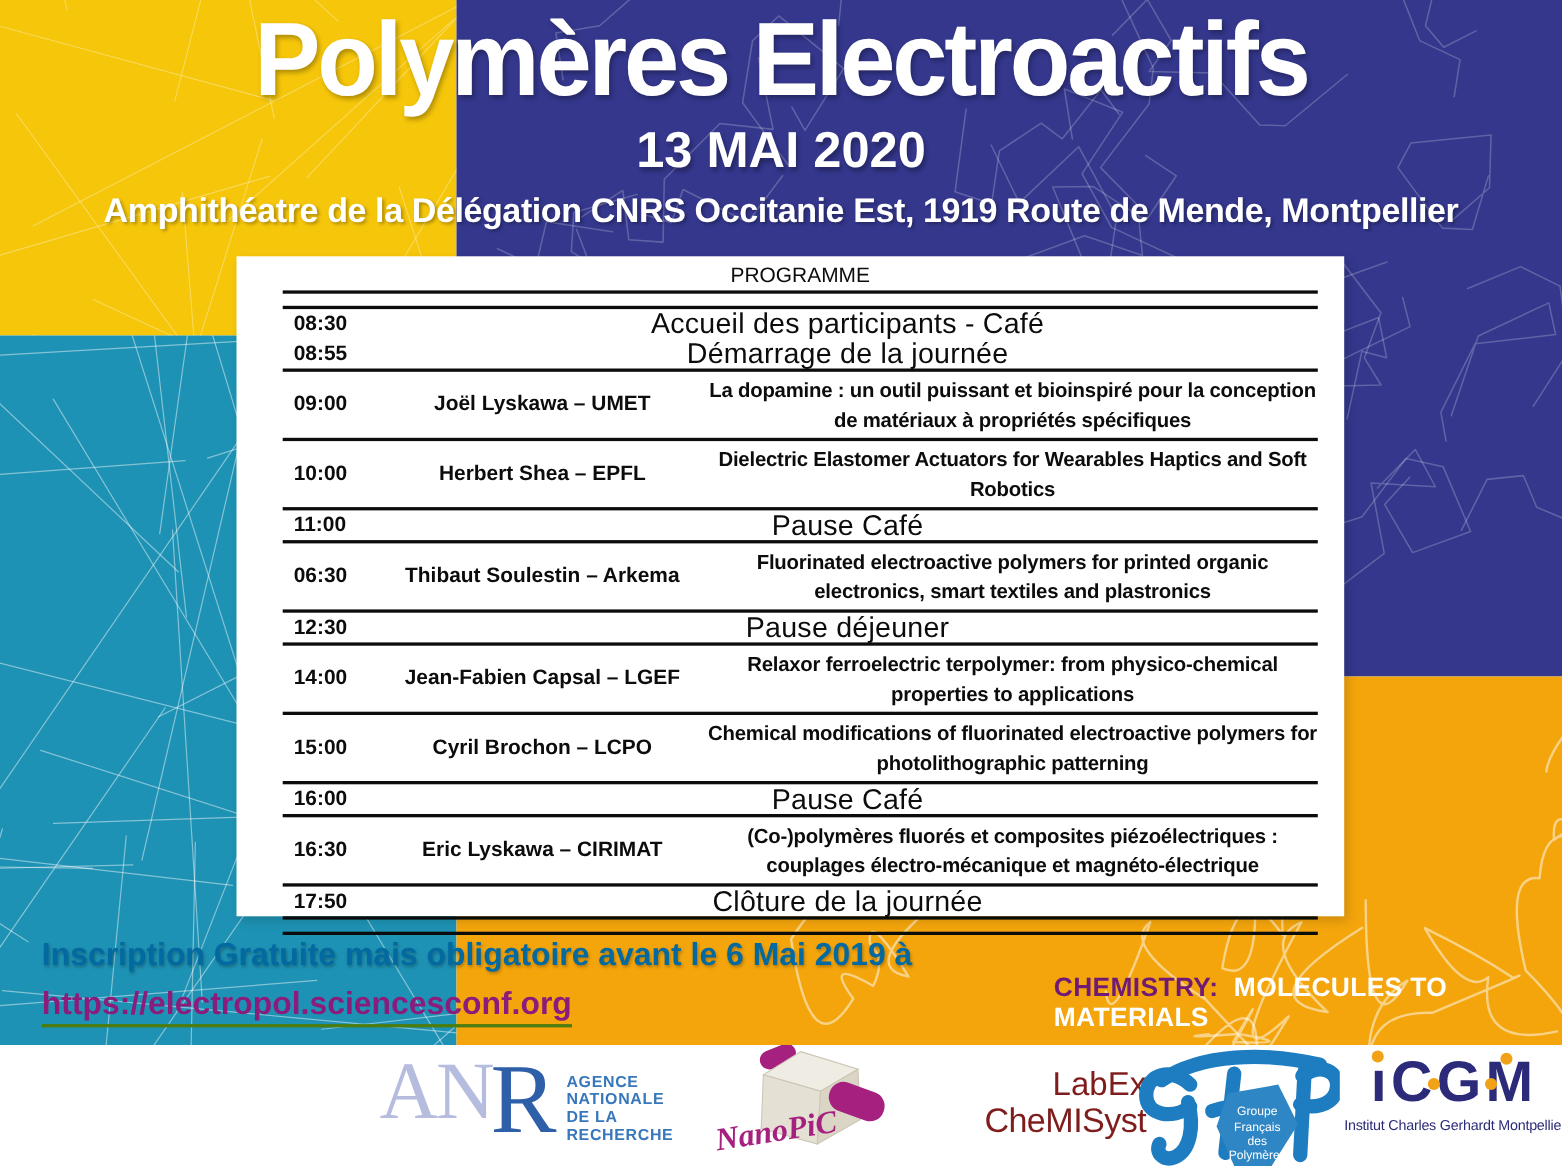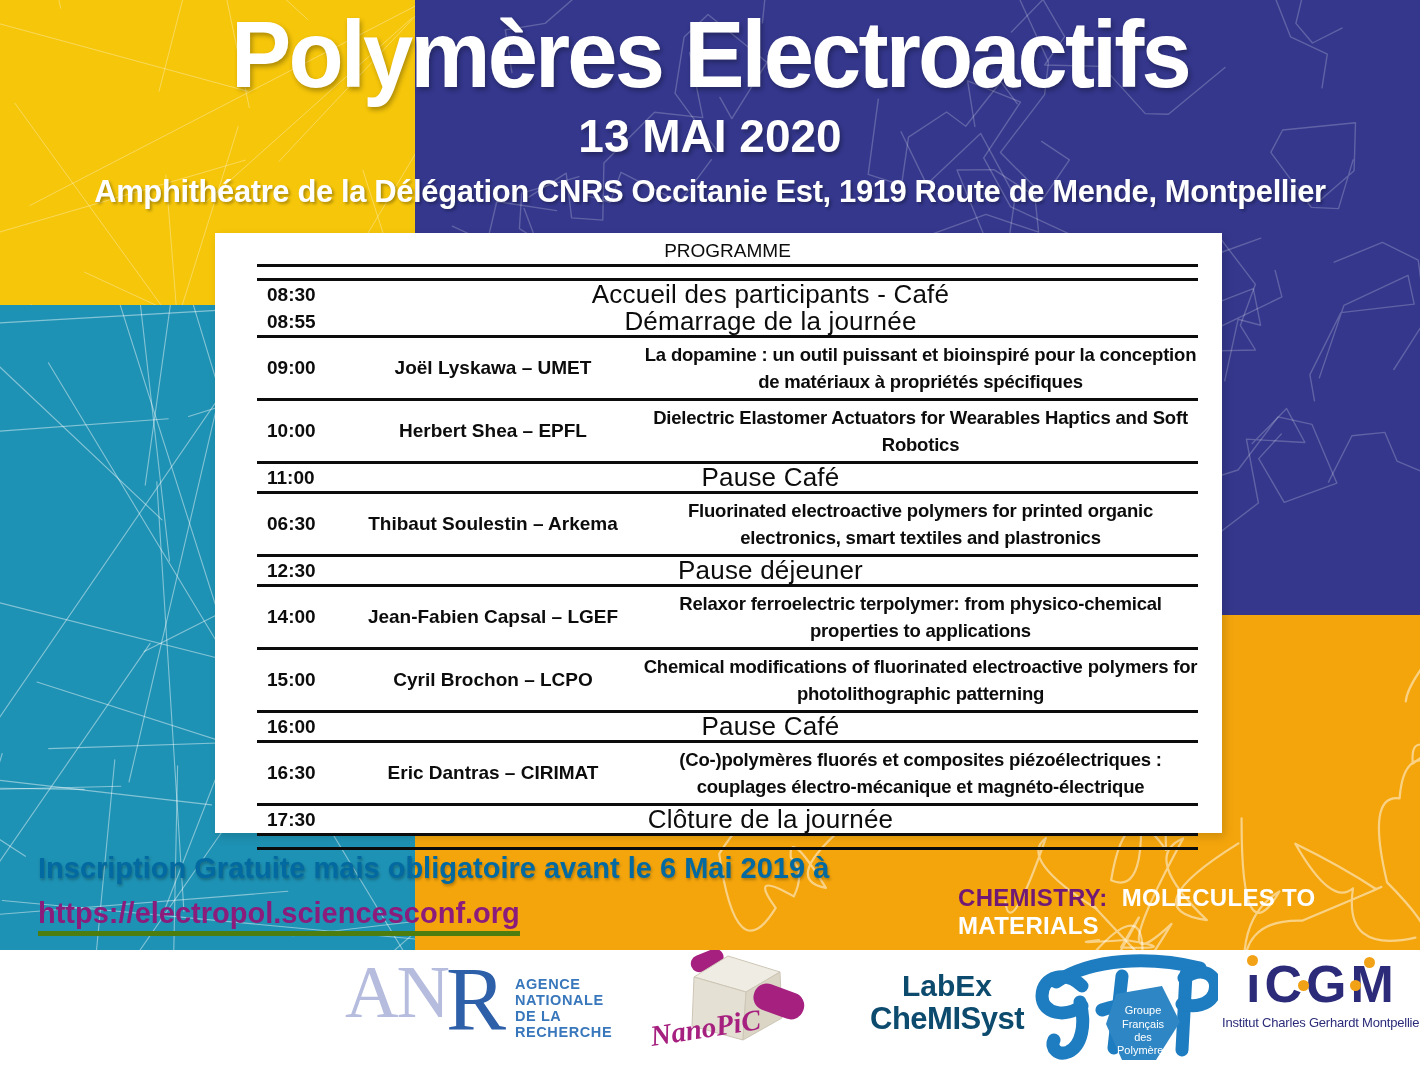--- a/index.html
+++ b/index.html
@@ -30,34 +30,34 @@
   .row.single{height:27px;}
   .row.talk{min-height:56px;padding:2px 0;}
   .c-time{flex:0 0 86px;padding-left:10px;box-sizing:border-box;font-weight:bold;font-size:19px;}
   .c-speaker{flex:0 0 300px;text-align:center;font-weight:bold;font-size:19px;line-height:26px;}
   .c-title{flex:1;text-align:center;font-weight:bold;font-size:18.5px;line-height:27px;letter-spacing:-.2px;}
   .c-event{flex:1;text-align:center;font-size:26px;letter-spacing:.2px;}
   
   .inscription{position:absolute;left:38px;top:852px;z-index:2;color:#0369a1;font-size:29px;font-weight:bold;
                text-shadow:1px 2px 3px rgba(0,0,0,.28);}
   .url{position:absolute;left:38px;top:897px;z-index:2;color:#8B1C7C;font-size:29px;font-weight:bold;
-       text-decoration:none;border-bottom:5px solid #4d7c0f;padding-bottom:1px;cursor:pointer;}
+       text-decoration:none;border-bottom:3px solid #4d7c0f;padding-bottom:1px;cursor:pointer;}
   .chemistry{position:absolute;left:958px;top:884px;z-index:2;font-size:24px;font-weight:bold;letter-spacing:.3px;}
   .chem-label{color:#701a75;}
   .chem-rest{color:#ffffff;margin-left:7px;}
   
   .logos{position:absolute;left:0;top:950px;width:1420px;height:129px;background:#fff;z-index:3;}
   .logo-anr{position:absolute;left:345px;top:10px;display:flex;align-items:flex-start;}
   .anr-big{font-family:"Liberation Serif",serif;line-height:.88;}
   .anr-an{font-size:74px;color:#B5BCDE;letter-spacing:-2px;}
   .anr-r{font-size:90px;color:#2E5FA9;margin-left:-2px;}
   .anr-text{margin-left:9px;margin-top:16px;color:#3877BB;font-size:14.5px;font-weight:bold;
             line-height:16px;letter-spacing:.6px;}
   .logo-nanopic{position:absolute;left:648px;top:0;}
-  .logo-labex{position:absolute;left:852px;top:20px;width:190px;text-align:center;color:#0c4a6e;font-weight:bold;}
+  .logo-labex{position:absolute;left:852px;top:20px;width:190px;text-align:right;color:#7f1d1d;font-weight:normal;}
   .labex-1{font-size:30px;line-height:32px;}
   .labex-2{font-size:31px;line-height:33px;letter-spacing:-.5px;}
   .logo-gfp{position:absolute;left:1028px;top:2px;}
   .logo-icgm{position:absolute;left:1222px;top:8px;width:200px;text-align:center;}
   .icgm-letters{position:relative;display:inline-block;font-size:52px;font-weight:bold;color:#2B2B79;
                 letter-spacing:4px;line-height:1;}
   .icgm-dot{position:absolute;width:11px;height:11px;border-radius:50%;background:#F2A216;}
   .icgm-sub{margin-top:5px;color:#2B2B79;font-size:13px;letter-spacing:-.2px;white-space:nowrap;}
 </style>
 </head>
@@ -285,27 +285,27 @@
     <div class="rule"></div>
 
     <div class="row single">
       <div class="c-time">16:00</div>
       <div class="c-event">Pause Café</div>
     </div>
     <div class="rule"></div>
 
     <div class="row talk">
       <div class="c-time">16:30</div>
-      <div class="c-speaker">Eric Dantras – CIRIMAT</div>
+      <div class="c-speaker">Eric Lyskawa – CIRIMAT</div>
       <div class="c-title">(Co-)polymères fluorés et composites piézoélectriques : couplages électro-mécanique et magnéto-électrique</div>
     </div>
     <div class="rule"></div>
 
     <div class="row single">
-      <div class="c-time">17:30</div>
+      <div class="c-time">17:50</div>
       <div class="c-event">Clôture de la journée</div>
     </div>
     <div class="rule-double"></div>
   </div>
 
   <div class="inscription">Inscription Gratuite mais obligatoire avant le 6 Mai 2019 à</div>
   <a class="url" href="#">https://electropol.sciencesconf.org</a>
 
   <div class="chemistry">
     <span class="chem-label">CHEMISTRY:</span>

